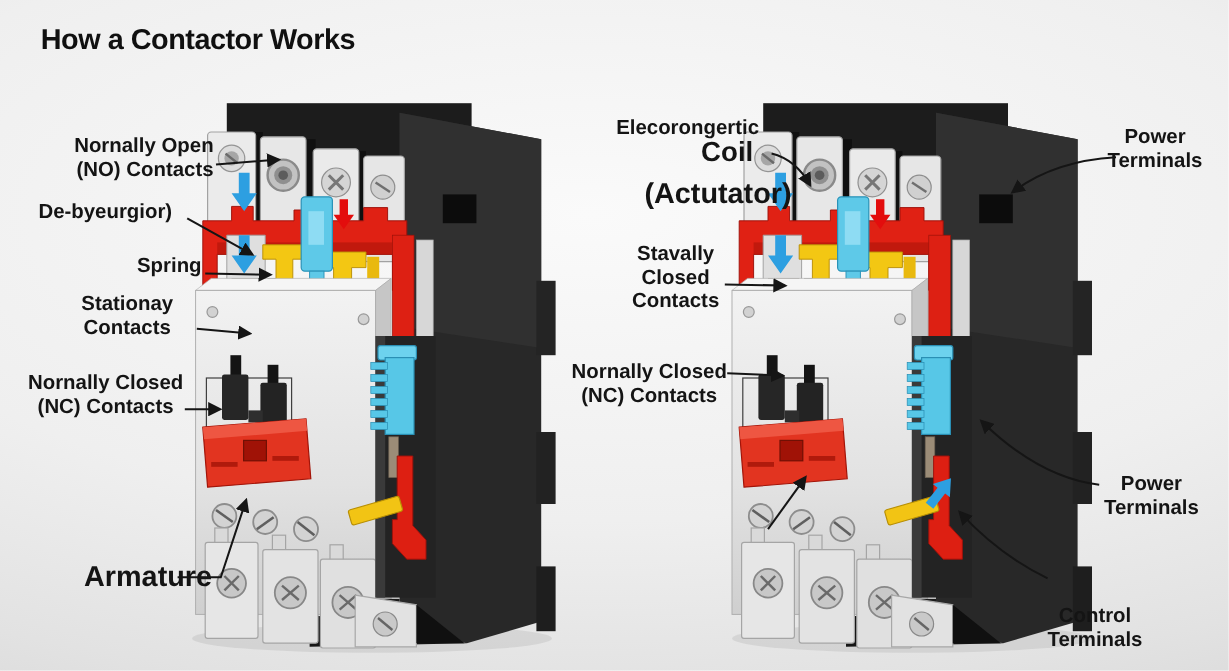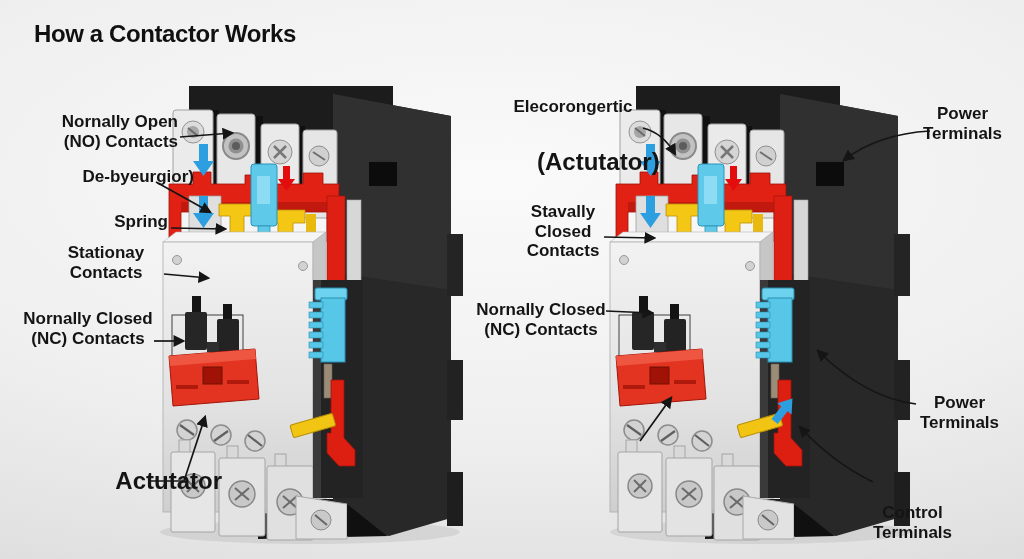--- a/index.html
+++ b/index.html
@@ -10,21 +10,21 @@
   }
   .title{
     position:absolute;left:34px;top:20px;margin:0;
     font-size:24px;font-weight:bold;color:#101010;letter-spacing:-0.4px;
   }
   .lbl{
     position:absolute;font-weight:bold;color:#141414;
     font-size:17px;line-height:1.16;white-space:pre-line;text-align:center;
   }
   .lbl.right{text-align:right;}
-  .lbl.left{text-align:right;margin-left:32px;}
+  .lbl.left{text-align:left;}
   .lbl.big{font-size:23px;}
   .lbl.mid{font-size:24px;}
   svg{position:absolute;left:0;top:0;}
 </style>
 </head>
 <body>
 
 <div class="stage">
 
   <h1 class="title">How a Contactor Works</h1>
@@ -194,23 +194,24 @@
   </svg>
 
   <div class="lbl right" style="left:28px;top:112px;width:150px;">Nornally Open
 (NO) Contacts</div>
   <div class="lbl left" style="left:32px;top:167px;width:130px;">De-byeurgior)</div>
   <div class="lbl right" style="left:48px;top:212px;width:120px;">Spring</div>
   <div class="lbl" style="left:41px;top:243px;width:130px;">Stationay
 Contacts</div>
   <div class="lbl" style="left:22px;top:309px;width:132px;">Nornally Closed
 (NC) Contacts</div>
-  <div class="lbl left mid" style="left:70px;top:467px;width:120px;">Actutator</div>
+  <div class="lbl left mid" style="left:70px;top:467px;width:120px;">Armature</div>
 
   <div class="lbl" style="left:500px;top:97px;width:146px;">Elecorongertic</div>
+  <div class="lbl big" style="left:551px;top:113px;width:110px;">Coil</div>
   <div class="lbl mid" style="left:537px;top:148px;width:100px;">(Actutator)</div>
   <div class="lbl" style="left:513px;top:202px;width:100px;">Stavally
 Closed
 Contacts</div>
   <div class="lbl" style="left:475px;top:300px;width:132px;">Nornally Closed
 (NC) Contacts</div>
   <div class="lbl" style="left:915px;top:104px;width:95px;">Power
 Terminals</div>
   <div class="lbl" style="left:912px;top:393px;width:95px;">Power
 Terminals</div>

